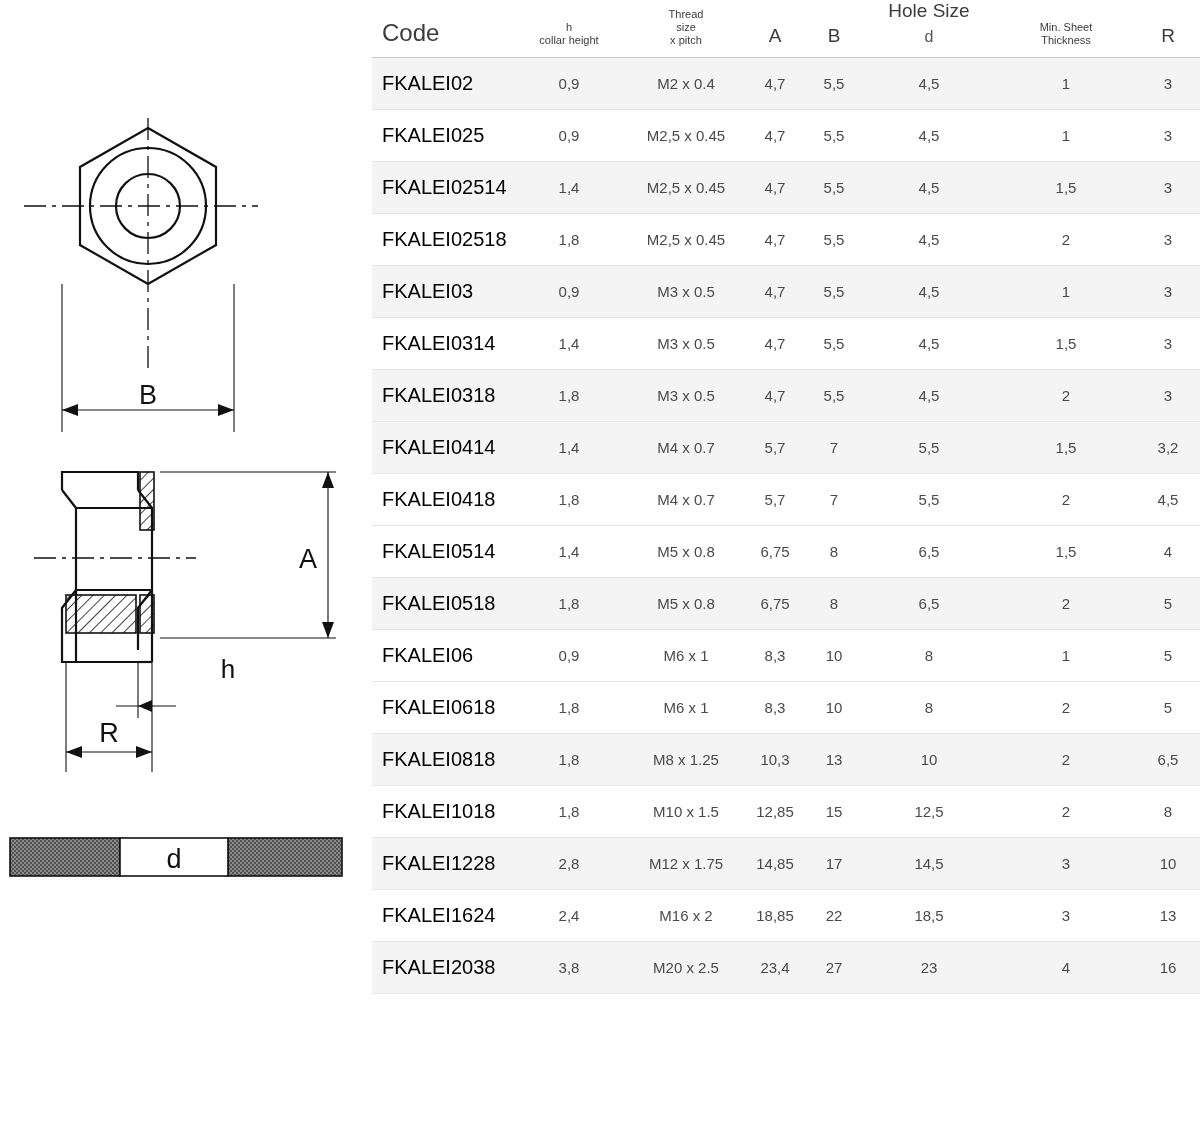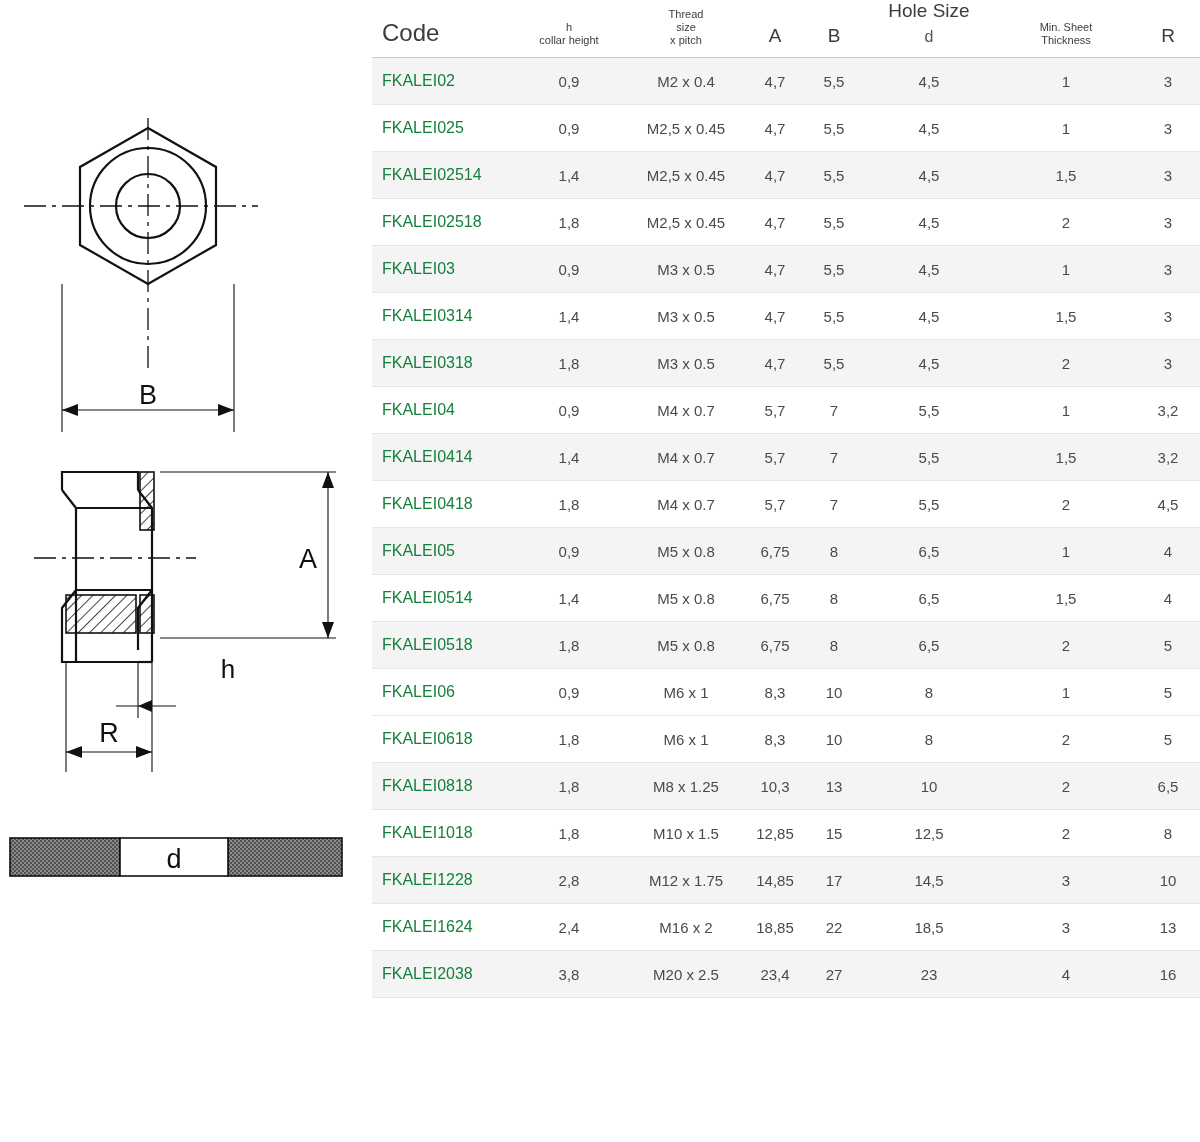--- a/index.html
+++ b/index.html
@@ -78,22 +78,22 @@
     font-size: 15px;
     color: #4a4a4a;
     text-align: center;
     padding: 14px 4px;
     border-bottom: 1px solid #e6e6e6;
     white-space: nowrap;
   }
   table.spec tbody td.code {
     text-align: left;
     padding-left: 10px;
-    font-size: 16px;
-    color: #15803d;
+    font-size: 20px;
+    color: #000000;
   }
   table.spec tbody tr.alt td {
     background: #f4f4f4;
   }
   
   col.c-code { width: 138px; }
   col.c-h    { width: 118px; }
   col.c-th   { width: 116px; }
   col.c-a    { width: 62px; }
   col.c-b    { width: 56px; }
@@ -308,59 +308,39 @@
           <tr class="alt">
             <td class="code">FKALEI0318</td>
             <td>1,8</td>
             <td>M3 x 0.5</td>
             <td>4,7</td>
             <td>5,5</td>
             <td>4,5</td>
             <td>2</td>
             <td>3</td>
           </tr>
-          <tr>
-            <td class="code">FKALEI04</td>
-            <td>0,9</td>
-            <td>M4 x 0.7</td>
-            <td>5,7</td>
-            <td>7</td>
-            <td>5,5</td>
-            <td>1</td>
-            <td>3,2</td>
-          </tr>
           <tr class="alt">
             <td class="code">FKALEI0414</td>
             <td>1,4</td>
             <td>M4 x 0.7</td>
             <td>5,7</td>
             <td>7</td>
             <td>5,5</td>
             <td>1,5</td>
             <td>3,2</td>
           </tr>
           <tr>
             <td class="code">FKALEI0418</td>
             <td>1,8</td>
             <td>M4 x 0.7</td>
             <td>5,7</td>
             <td>7</td>
             <td>5,5</td>
             <td>2</td>
             <td>4,5</td>
-          </tr>
-          <tr class="alt">
-            <td class="code">FKALEI05</td>
-            <td>0,9</td>
-            <td>M5 x 0.8</td>
-            <td>6,75</td>
-            <td>8</td>
-            <td>6,5</td>
-            <td>1</td>
-            <td>4</td>
           </tr>
           <tr>
             <td class="code">FKALEI0514</td>
             <td>1,4</td>
             <td>M5 x 0.8</td>
             <td>6,75</td>
             <td>8</td>
             <td>6,5</td>
             <td>1,5</td>
             <td>4</td>

